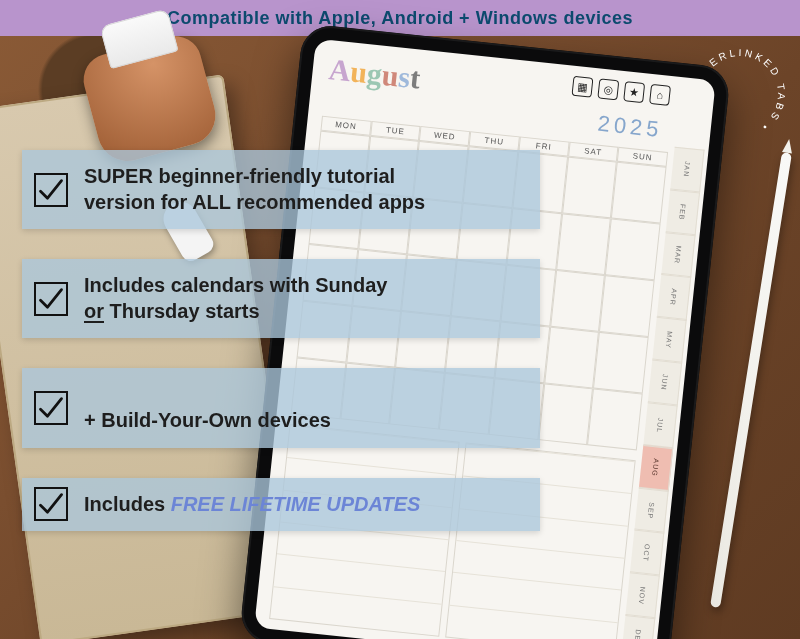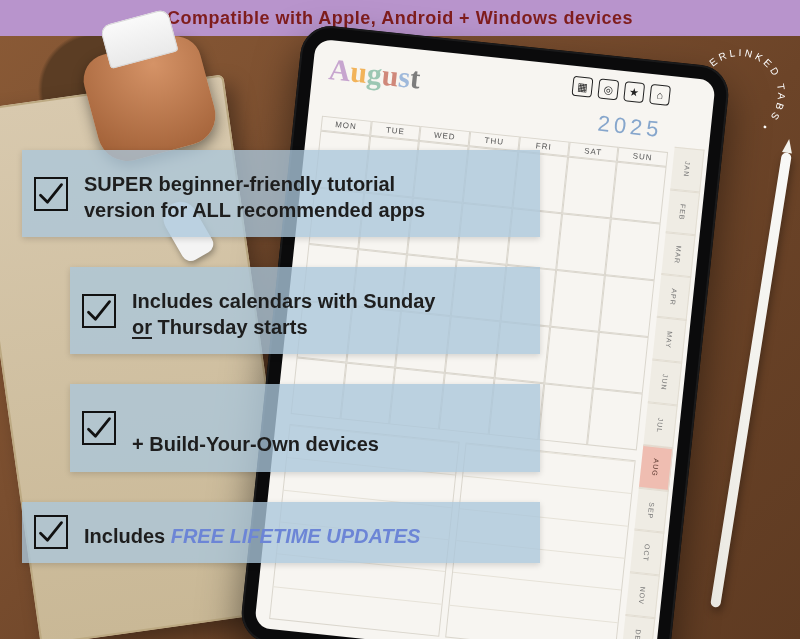--- a/index.html
+++ b/index.html
@@ -11,21 +11,21 @@
     background:
       radial-gradient(circle at 12% 14%, #5b3d24 0 6%, transparent 6.5%),
       linear-gradient(135deg, #8a5a36 0%, #7a4e2f 35%, #6c4428 60%, #5f3b22 100%);
   }
 
   
   .banner {
     position: absolute; top: 0; left: 0; right: 0;
     height: 36px;
     background: #b894cc;
-    color: #7f1d1d;
+    color: #0c4a6e;
     display: flex; align-items: center; justify-content: center;
     font-weight: 600; font-size: 18px; letter-spacing: .5px;
   }
 
   
   .notebook {
     position: absolute; left: 2px; top: 90px; width: 260px; height: 540px;
     background: linear-gradient(180deg,#d8c9ae 0%, #c9b896 100%);
     transform: rotate(-8deg);
     border-radius: 6px;
@@ -98,38 +98,38 @@
   .notes .col{ flex:1; border:1px solid #dad6cd; display:flex; flex-direction:column;}
   .notes .col .line{ flex:1; border-top:1px solid #e6e2d8;}
 
   
   .features {
     position:absolute; left:22px; top:150px; right:260px;
     display:flex; flex-direction:column; gap:30px;
   }
   .feature {
     background: rgba(171, 198, 219, 0.78);
-    padding:22px 16px 14px 62px;
+    padding:14px 16px 14px 62px;
     position:relative;
     color:#1e1e1e;
     font-weight:600;
     font-size:20px;
     line-height:1.28;
     box-shadow: 0 2px 6px rgba(0,0,0,.15);
     font-family: "Futura", "Century Gothic", "Segoe UI", Arial, sans-serif;
   }
   .check {
     position:absolute; left:12px; top:50%; transform:translateY(-50%);
     width:34px; height:34px; border:2.5px solid #111; background:transparent;
     display:flex; align-items:center; justify-content:center;
   }
   .check svg { width:28px; height:28px; }
   .feature u { text-underline-offset:3px;text-align:center;}
   .accent { color:#6c85d6; font-weight:700;font-style:italic;}
-  .feature.fx2, .feature.fx3 { padding-right:8px;margin-left:48px;}
+  .feature.fx2, .feature.fx3 { padding-right:8px;}
 </style>
 </head>
 <body>
 
 <div class="scene">
 
   <div class="banner">
     <span>Compatible with Apple, Android + Windows devices</span>
   </div>
 

